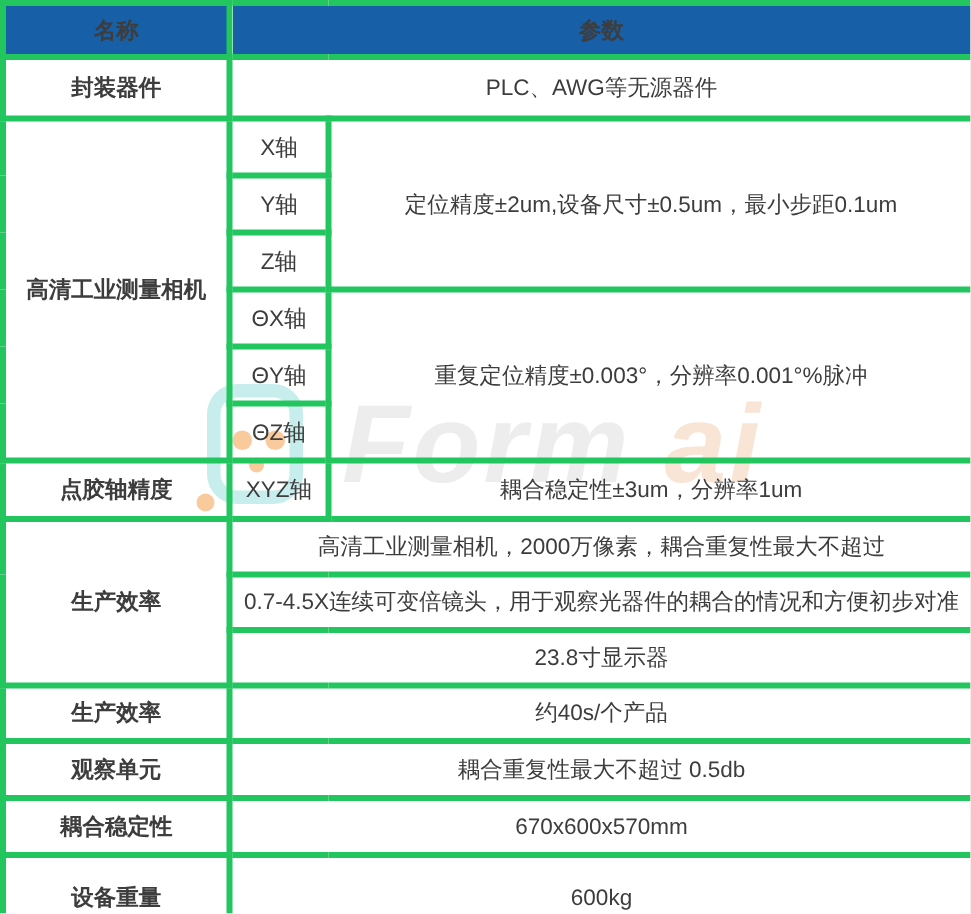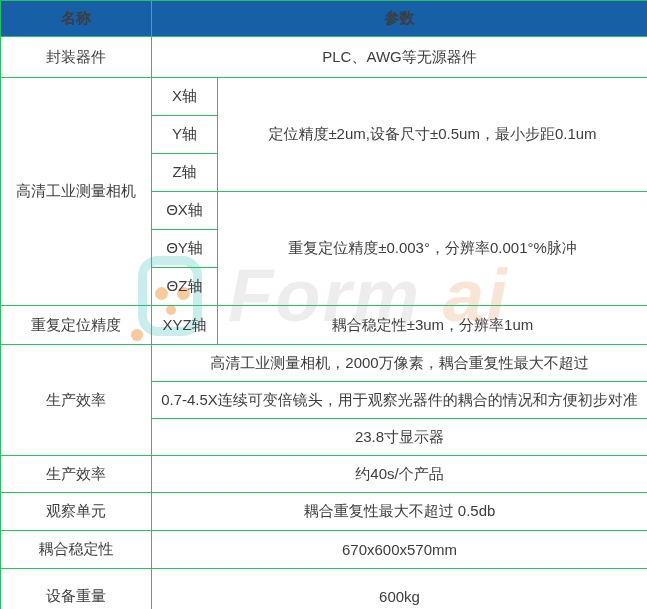--- a/index.html
+++ b/index.html
@@ -32,31 +32,31 @@
     color:rgba(190,190,190,0.28);line-height:80px;white-space:nowrap;
   }
   .wm-text .ai{color:rgba(235,170,120,0.30);margin-left:22px;}
   
   table.spec{
     position:relative;z-index:1;
     width:647px;border-collapse:collapse;table-layout:fixed;
     background:transparent;
   }
   table.spec td,table.spec th{
-    border:1px solid #22c55e;
+    border:4px solid #22c55e;
     padding:0 4px;
     text-align:center;vertical-align:middle;
     font-size:15px;color:#3d3d3d;
     overflow:hidden;
   }
   th.hdr{
     background:#175fa6;color:#ffffff;font-weight:bold;
     border-color:#d9d9d9;font-size:15px;
   }
-  td.lbl{color:#1c5ca6;font-weight:normal;}
+  td.lbl{color:#1c5ca6;font-weight:bold;}
   td.axis{color:#2b2b2b;}
   td.val{color:#3d3d3d;}
 </style>
 </head>
 <body>
 
 <div class="stage">
 
   <div class="watermark">
     <div class="wm-icon">
@@ -102,21 +102,21 @@
       <td class="val" rowspan="3">重复定位精度±0.003°，分辨率0.001°%脉冲</td>
     </tr>
     <tr style="height:38px">
       <td class="axis">ΘY轴</td>
     </tr>
     <tr style="height:38px">
       <td class="axis">ΘZ轴</td>
     </tr>
 
     <tr style="height:39px">
-      <td class="lbl">重复定位精度</td>
+      <td class="lbl">点胶轴精度</td>
       <td class="axis">XYZ轴</td>
       <td class="val">耦合稳定性±3um，分辨率1um</td>
     </tr>
 
     <tr style="height:37px">
       <td class="lbl" rowspan="3">生产效率</td>
       <td class="val" colspan="2">高清工业测量相机，2000万像素，耦合重复性最大不超过</td>
     </tr>
     <tr style="height:37px">
       <td class="val" colspan="2">0.7-4.5X连续可变倍镜头，用于观察光器件的耦合的情况和方便初步对准</td>

